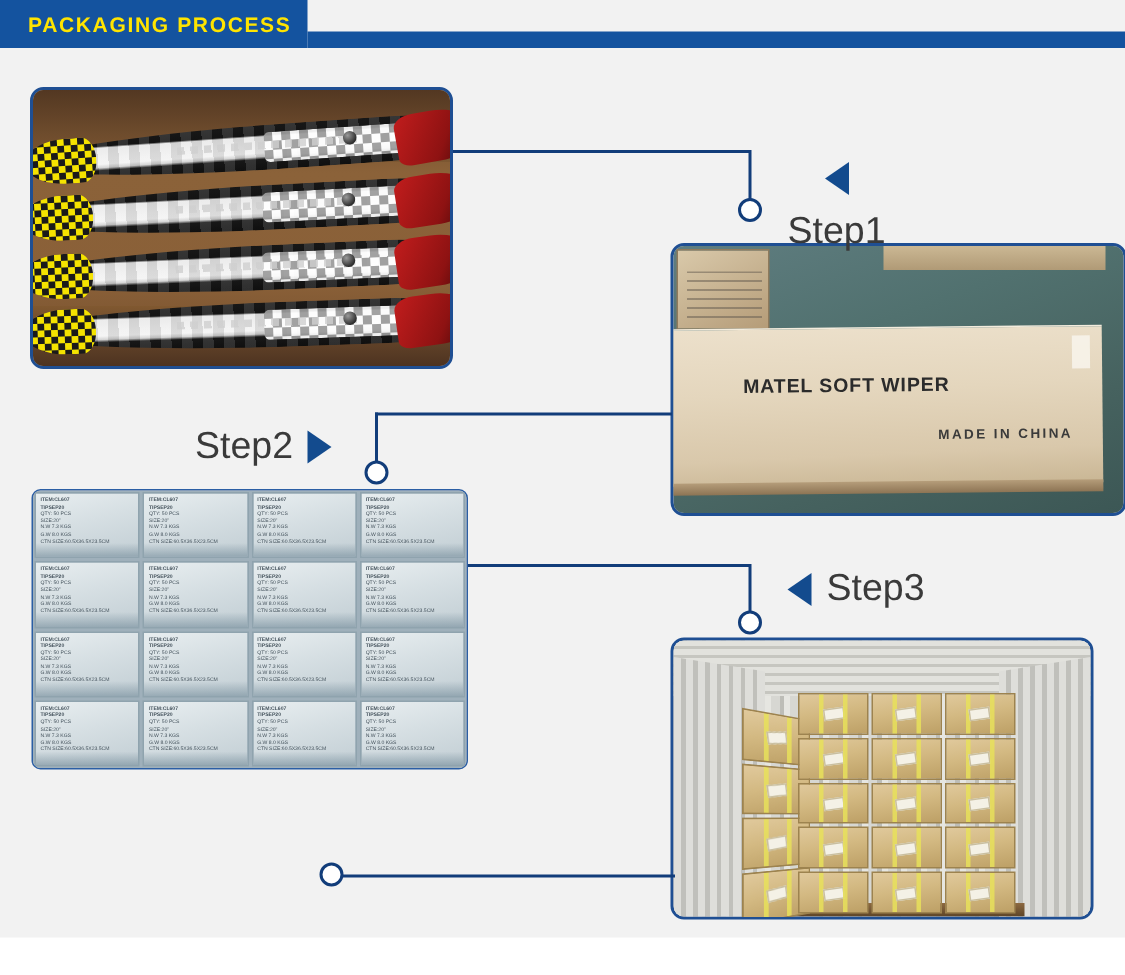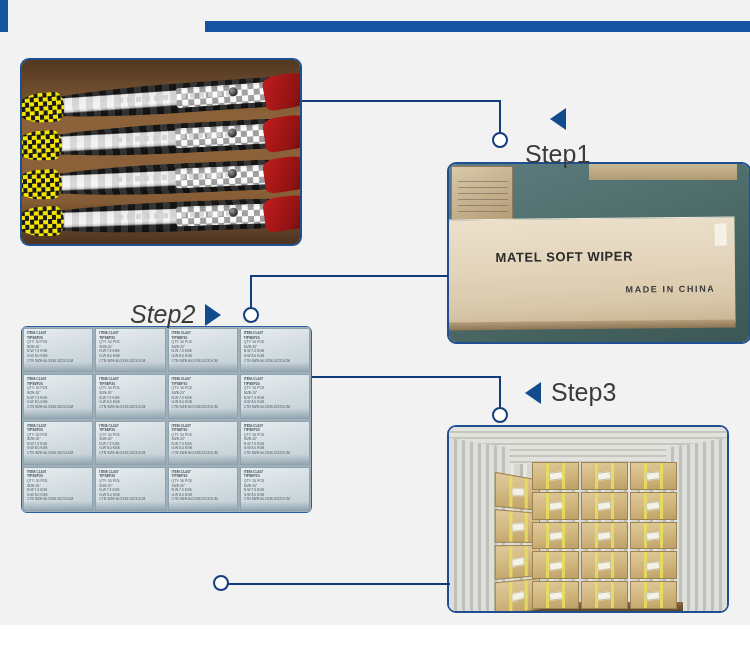--- a/index.html
+++ b/index.html
@@ -276,33 +276,36 @@
     border-bottom:11px solid transparent;
     border-right:16px solid #134b8e;
   }
   .tri-right{
     width:0;height:0;
     border-top:11px solid transparent;
     border-bottom:11px solid transparent;
     border-left:16px solid #134b8e;
   }
   #step1{left:525px;top:108px;flex-direction:column;}
-  #step2{left:130px;top:300px;font-style:italic;}
+  #step2{left:130px;top:283px;}
   #step3{left:525px;top:378px;justify-content:space-between;}
   #step4{left:310px;top:546px;}
 </style>
 </head>
 <body>
 
 <div class="page">
 
   <div class="canvas-bg"></div>
 
   <div class="header">
     <div class="header-cap"></div>
+    <div class="header-block">
+      <span class="header-title">PACKAGING PROCESS</span>
+    </div>
     <div class="header-bar"></div>
   </div>
 
   <div class="photo" id="photo1">
     <div class="ph-inner">
       <div class="p1-box"></div>
       <div class="p1-flap"></div>
       <div class="p1-flapb"></div>
 
       <div class="blade" id="b1">

